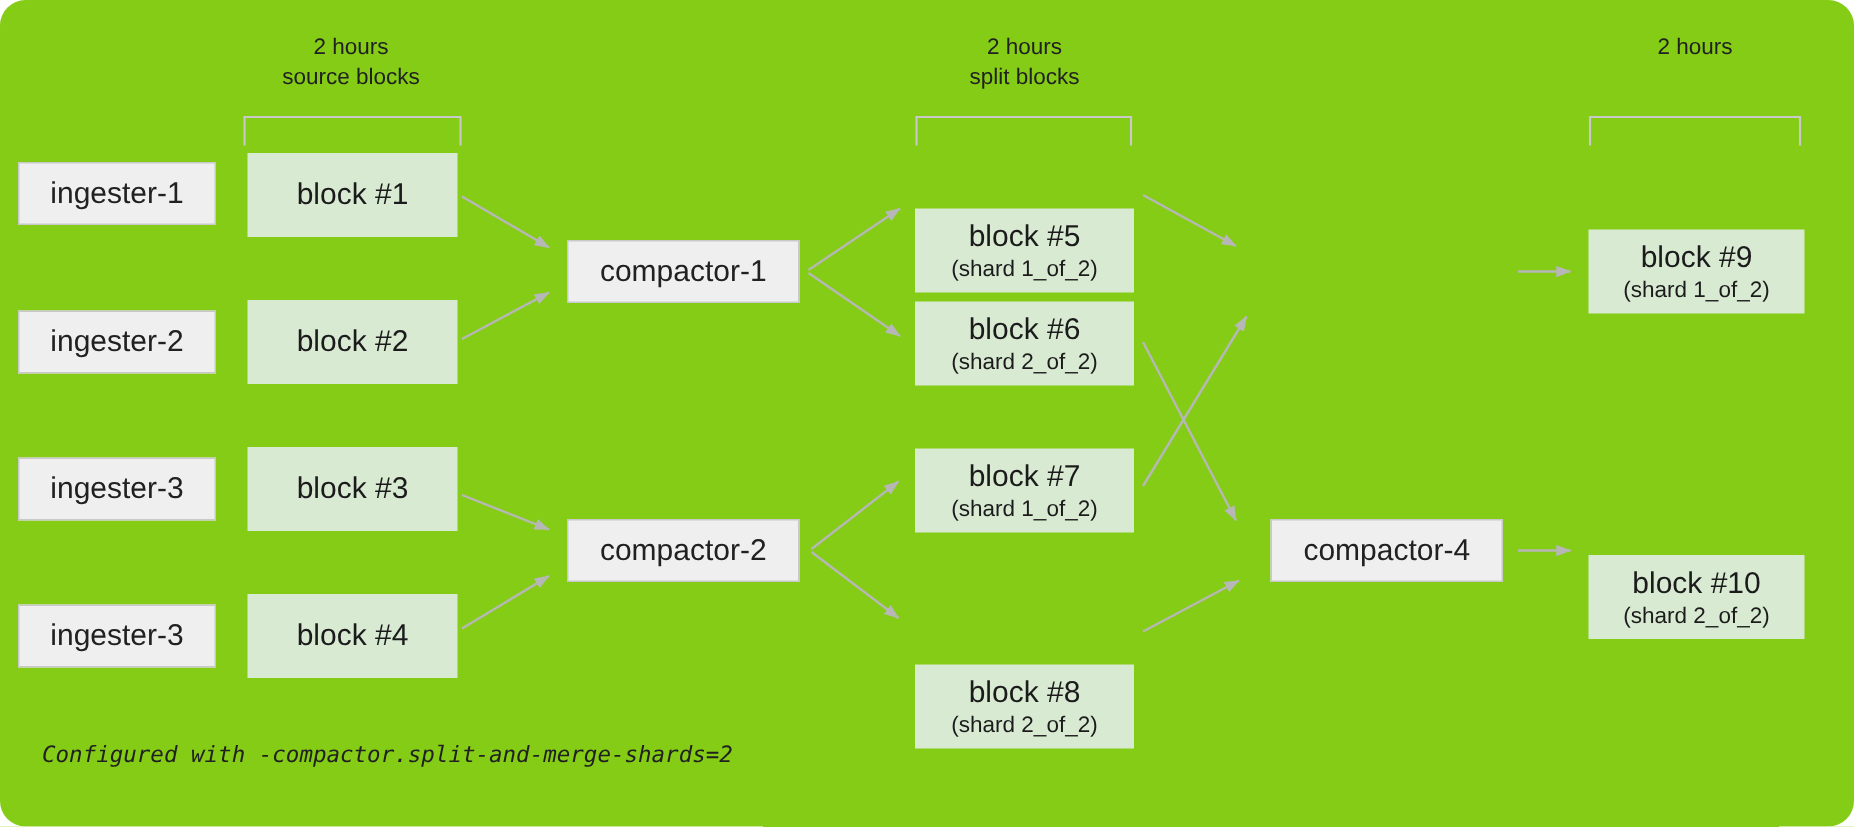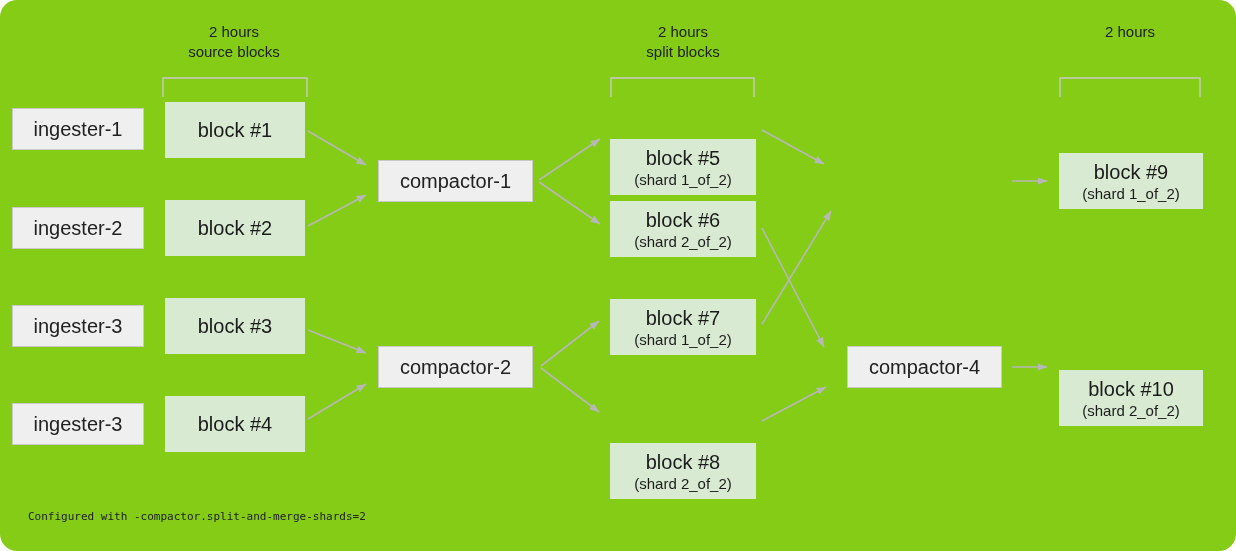--- a/index.html
+++ b/index.html
@@ -24,23 +24,23 @@
     background:var(--block-green,#d9ead3);
     font-family:Liberation Sans, sans-serif;color:#1b1b1b;
   }
   .blk{font-size:20px;line-height:24px;}
   .shard{font-size:15px;line-height:18px;margin-top:1px;}
   .hdr{
     position:absolute;text-align:center;font-size:15px;line-height:20px;
     color:var(--text-dark,#212121);
   }
   .footer{
-    position:absolute;left:28px;top:507px;
-    font-family:"DejaVu Sans Mono",monospace;font-size:11px;line-height:20px;
-    color:var(--text-dark,#212121);white-space:pre;
+    position:absolute;left:28px;top:493px;
+    font-family:"DejaVu Sans Mono",monospace;font-size:15px;line-height:20px;
+    color:var(--text-dark,#212121);white-space:pre;font-style:italic;
   }
 </style>
 </head>
 <body>
 
 <div class="canvas">
 
   <svg class="wires">
     <defs>
       <marker id="ah" markerUnits="userSpaceOnUse" markerWidth="11" markerHeight="9" refX="9.5" refY="3.8" orient="auto">

